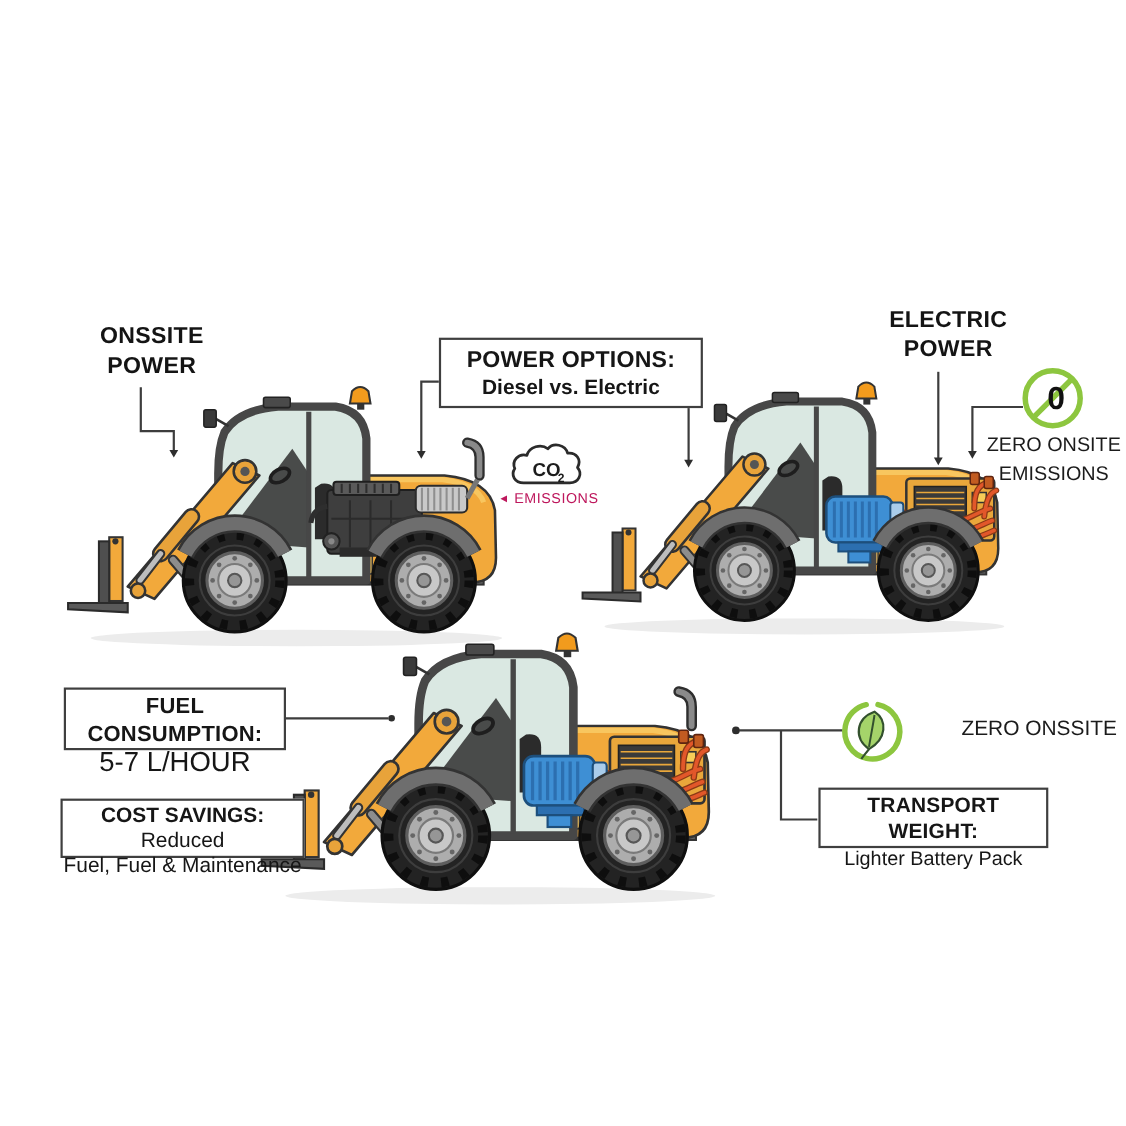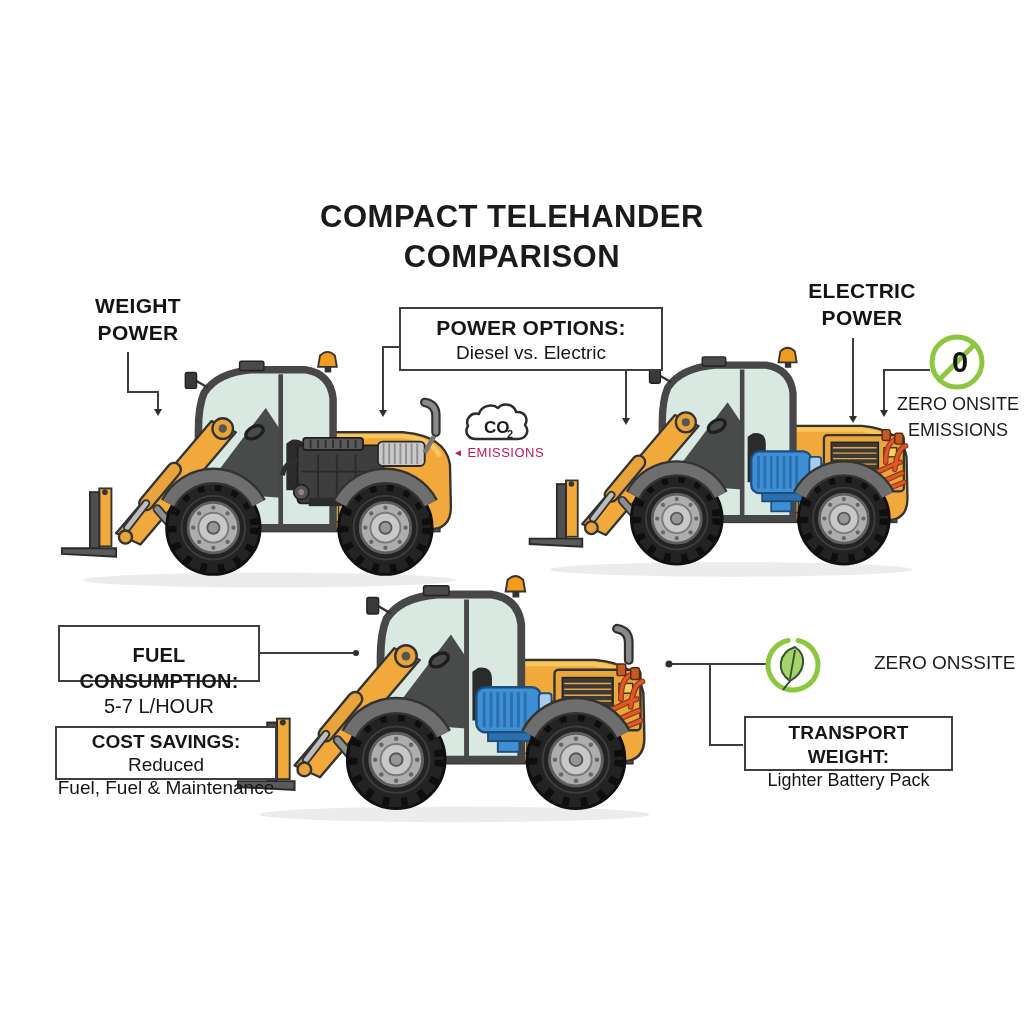--- a/index.html
+++ b/index.html
@@ -6,51 +6,47 @@
   .stage{position:relative;width:1024px;height:1024px;background:#ffffff;overflow:hidden;
          font-family:"Liberation Sans", sans-serif;color:#161616;}
   .title{position:absolute;left:0;top:197px;width:1024px;text-align:center;z-index:10;
          font-size:31px;font-weight:700;line-height:40px;letter-spacing:0.5px;color:#1b1b1b;}
   .mlabel{position:absolute;z-index:10;font-weight:700;font-size:21px;line-height:27px;
           text-align:center;letter-spacing:0.3px;color:#141414;}
   .cbox{position:absolute;z-index:10;background:#fff;border:2px solid #3f3f3f;
         text-align:center;box-sizing:border-box;}
   .cbox .h{font-weight:700;letter-spacing:0.2px;}
   .b{font-weight:700;}
-  .pow{left:399px;top:307px;width:264px;height:64px;padding-top:5px;}
+  .pow{left:399px;top:307px;width:240px;height:64px;padding-top:5px;}
   .pow .h{font-size:21px;line-height:27px;}
-  .pow .s{font-size:19px;line-height:24px;}
-  .fuel{left:58px;top:625px;width:202px;height:57px;padding-top:15px;}
+  .pow .s{font-size:19px;line-height:24px;font-weight:bold;}
+  .fuel{left:58px;top:625px;width:202px;height:57px;padding-top:2px;}
   .fuel .h{font-size:20px;line-height:26px;}
-  .fuel .s{font-size:20px;line-height:24px;}
+  .fuel .s{font-size:25px;line-height:24px;}
   .cost{left:55px;top:726px;width:222px;height:54px;padding-top:2px;font-size:19px;line-height:23px;}
   .trans{left:744px;top:716px;width:209px;height:55px;padding-top:3px;}
   .trans .h{font-size:19px;line-height:24px;}
   .trans .s{font-size:18px;line-height:22px;}
   .zonsite{position:absolute;left:880px;top:391px;width:156px;z-index:10;text-align:center;
            font-size:18px;line-height:26px;color:#1b1b1b;}
   .zonssite{position:absolute;left:826px;top:652px;z-index:10;font-size:19px;color:#1b1b1b;margin-left:48px;}
   .emis{position:absolute;left:453px;top:445px;z-index:10;font-size:13px;letter-spacing:0.5px;color:#be185d;}
   .emis .arr{font-size:10px;vertical-align:1px;margin-right:4px;}
   .icon{position:absolute;z-index:10;}
   .machine{position:absolute;z-index:2;}
   .overlay{position:absolute;left:0;top:0;z-index:5;pointer-events:none;}
 </style>
 </head>
 <body>
 
 <div class="stage">
 
-  <div class="title">
-    <div>COMPACT TELEHANDER</div>
-    <div>COMPARISON</div>
-  </div>
 
   <div class="mlabel" style="left:73px;top:292px;width:130px;">
-    <div>WEIGHT</div>
+    <div>ONSSITE</div>
     <div>POWER</div>
   </div>
   <div class="mlabel" style="left:787px;top:277px;width:150px;">
     <div>ELECTRIC</div>
     <div>POWER</div>
   </div>
 
   <div class="cbox pow">
     <div class="h">POWER OPTIONS:</div>
     <div class="s">Diesel vs. Electric</div>

